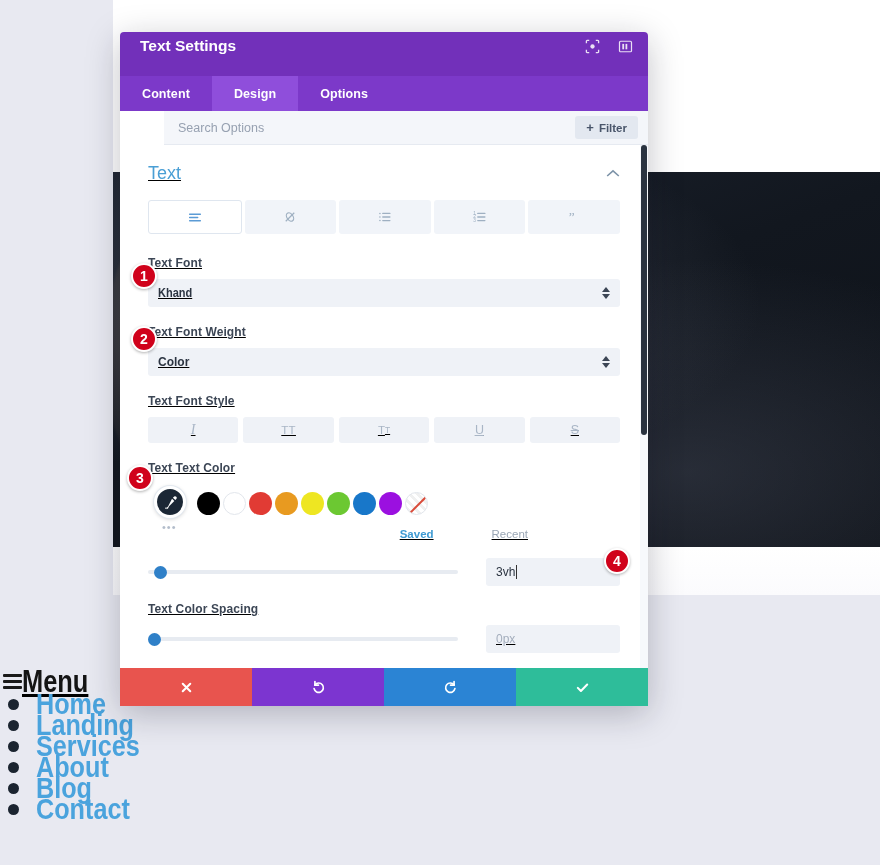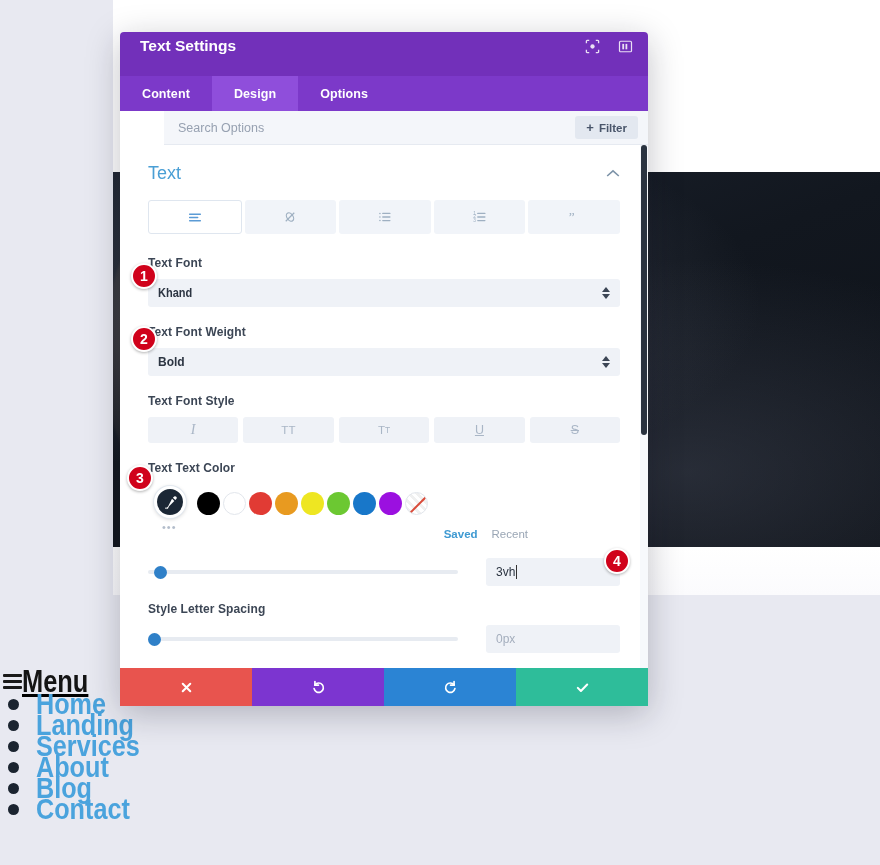--- a/index.html
+++ b/index.html
@@ -146,21 +146,21 @@
     font-size: 11.5px; font-weight: 700; border-radius: 3px;
     padding: 5px 11px; display: flex; align-items: center; gap: 5px;
     font-family: "Liberation Sans", sans-serif; cursor: pointer;
   }
   .filter-plus { font-size: 13px; line-height: 1; }
 
   .modal-body {
     flex: 1 1 auto; overflow: hidden; position: relative;
     background: #fff; padding: 0 0 0 0;
   }
-  .body-inner { padding: 18px 28px 0 28px; }
+  .body-inner { padding: 18px 28px 0 28px; text-decoration: underline; }
 
   .section-head {
     display: flex; align-items: center; justify-content: space-between;
     padding-bottom: 16px;
   }
   .section-title { color: #4a9fd5; font-size: 18px; font-weight: 400; }
   .chev { color: #7d93a8; font-size: 13px; }
 
   .seg-row { display: flex; gap: 3px; margin-bottom: 22px; }
   .seg {
@@ -229,21 +229,21 @@
   }
   .sw.none::after {
     content:""; position: absolute; left: -2px; top: 10px;
     width: 30px; height: 2px; background: #d94b3a; transform: rotate(-45deg);
   }
   .saved-row {
     display: flex; justify-content: flex-end; gap: 14px;
     font-size: 11.5px; margin-top: 6px; padding-right: 92px;
   }
   .saved-row .saved { color: #3f9ad2; font-weight: 700; }
-  .saved-row .recent { color: #9aa6b5; }
+  .saved-row .recent { color: #9aa6b5; margin-left: 44px; }
 
   .slider-field { margin-bottom: 16px; }
   .slider-row { display: flex; align-items: center; gap: 0; }
   .slider-track-wrap { flex: 1; position: relative; height: 18px; padding-right: 28px; }
   .slider-track {
     position: absolute; left: 0; right: 28px; top: 7px; height: 4px;
     background: #e7ebf1; border-radius: 2px;
   }
   .slider-knob {
     position: absolute; left: 6px; top: 3px;
@@ -438,21 +438,21 @@
             <span class="spin">
                 <i class="up"></i>
                 <i class="down"></i>
               </span>
           </div>
         </div>
 
         <div class="field">
           <div class="field-label">Text Font Weight</div>
           <div class="select-box">
-            <span class="val bold">Bold</span>
+            <span class="val bold">Color</span>
             <span class="spin">
                 <i class="up"></i>
                 <i class="down"></i>
               </span>
           </div>
         </div>
 
         <div class="field">
           <div class="field-label">Text Font Style</div>
           <div class="style-row">
@@ -504,21 +504,21 @@
               <div class="slider-knob"></div>
             </div>
             <div class="num-wrap">
               <input class="num-input" type="text" value="3vh" style="">
               <span class="caret-bar" id="size-caret" style="left: 30px;"></span>
             </div>
           </div>
         </div>
 
         <div class="slider-field">
-          <div class="field-label">Style Letter Spacing</div>
+          <div class="field-label">Text Color Spacing</div>
           <div class="slider-row">
             <div class="slider-track-wrap">
               <div class="slider-track"></div>
               <div class="slider-knob" style="left:0px"></div>
             </div>
             <input class="num-input" type="text" placeholder="0px" style="">
           </div>
         </div>
 
       </div>

